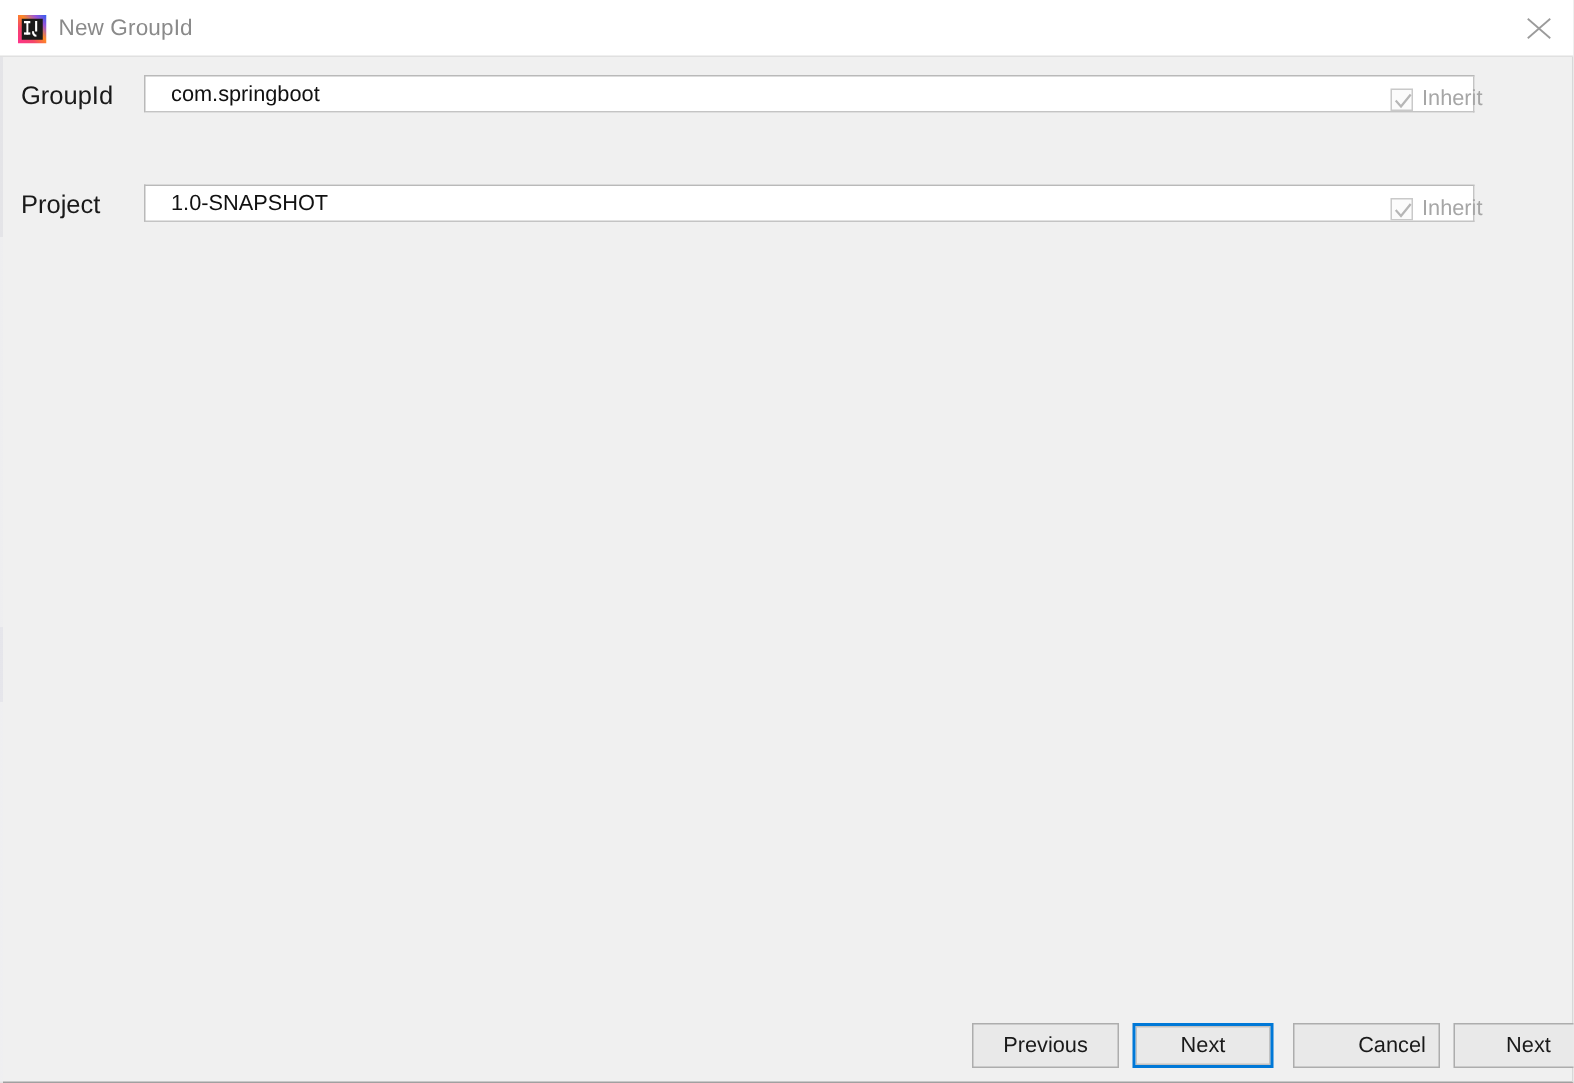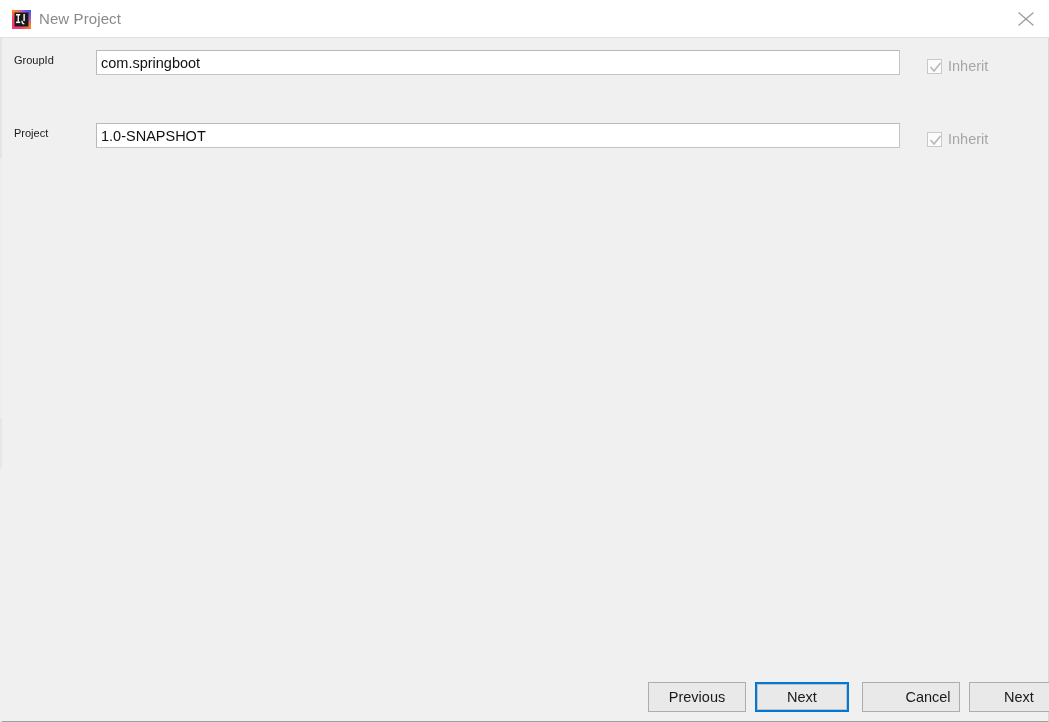--- a/index.html
+++ b/index.html
@@ -88,39 +88,39 @@
     height: 27px;
   }
   #row-groupid   { top: 50px; }
   #row-artifactid{ top: 86px; }
   #row-version   { top: 123px; }
 
   .field-label {
     position: absolute;
     left: 14px;
     top: 4px;
-    font-size: 11px;
+    font-size: 17px;
     color: #1a1a1a;
     white-space: nowrap;
   }
   .text-input {
     position: absolute;
     left: 96px;
     top: 0px;
-    width: 804px;
+    width: 887px;
     height: 25px;
     background: #ffffff;
     border: 1px solid #c4c4c4;
     border-top-color: #b9b9b9;
     border-left-color: #b9b9b9;
     box-sizing: border-box;
     font-family: "Liberation Sans", sans-serif;
     font-size: 14.5px;
     color: #111111;
-    padding: 0 0 0 4px;
+    padding: 0 0 0 17px;
     outline: none;
     border-radius: 0;
   }
   .text-input::placeholder { color:#a8a8a8; }
 
   
   .inherit-group {
     position: absolute;
     left: 927px;
     top: 2px;
@@ -210,21 +210,21 @@
         <rect x="0" y="0" width="19" height="19" fill="url(#ijg)"></rect>
         <rect x="2.5" y="2.5" width="14" height="14" fill="#1a1a1a"></rect>
         <rect x="4" y="4" width="4.2" height="1.5" fill="#ffffff"></rect>
         <rect x="5.6" y="4" width="1.3" height="9" fill="#ffffff"></rect>
         <rect x="4" y="11.6" width="4.2" height="1.5" fill="#ffffff"></rect>
         <rect x="11.4" y="4" width="1.4" height="7" fill="#ffffff"></rect>
         <path d="M9.3 10.8h1.4c0 1.6 0.6 2.3 1.6 2.3v1.4c-2 0-3-1.3-3-3.7z" fill="#ffffff"></path>
       </svg>
     </span>
 
-    <span id="title-text">New Project</span>
+    <span id="title-text">New GroupId</span>
 
     <div id="close-button">
       <svg width="18" height="16" viewBox="0 0 18 16" xmlns="http://www.w3.org/2000/svg">
         <line x1="1.5" y1="1.5" x2="16.5" y2="14.5" stroke="#9b9b9b" stroke-width="1.2"></line>
         <line x1="16.5" y1="1.5" x2="1.5" y2="14.5" stroke="#9b9b9b" stroke-width="1.2"></line>
       </svg>
     </div>
   </div>
 
   <div class="form-row" id="row-groupid">

